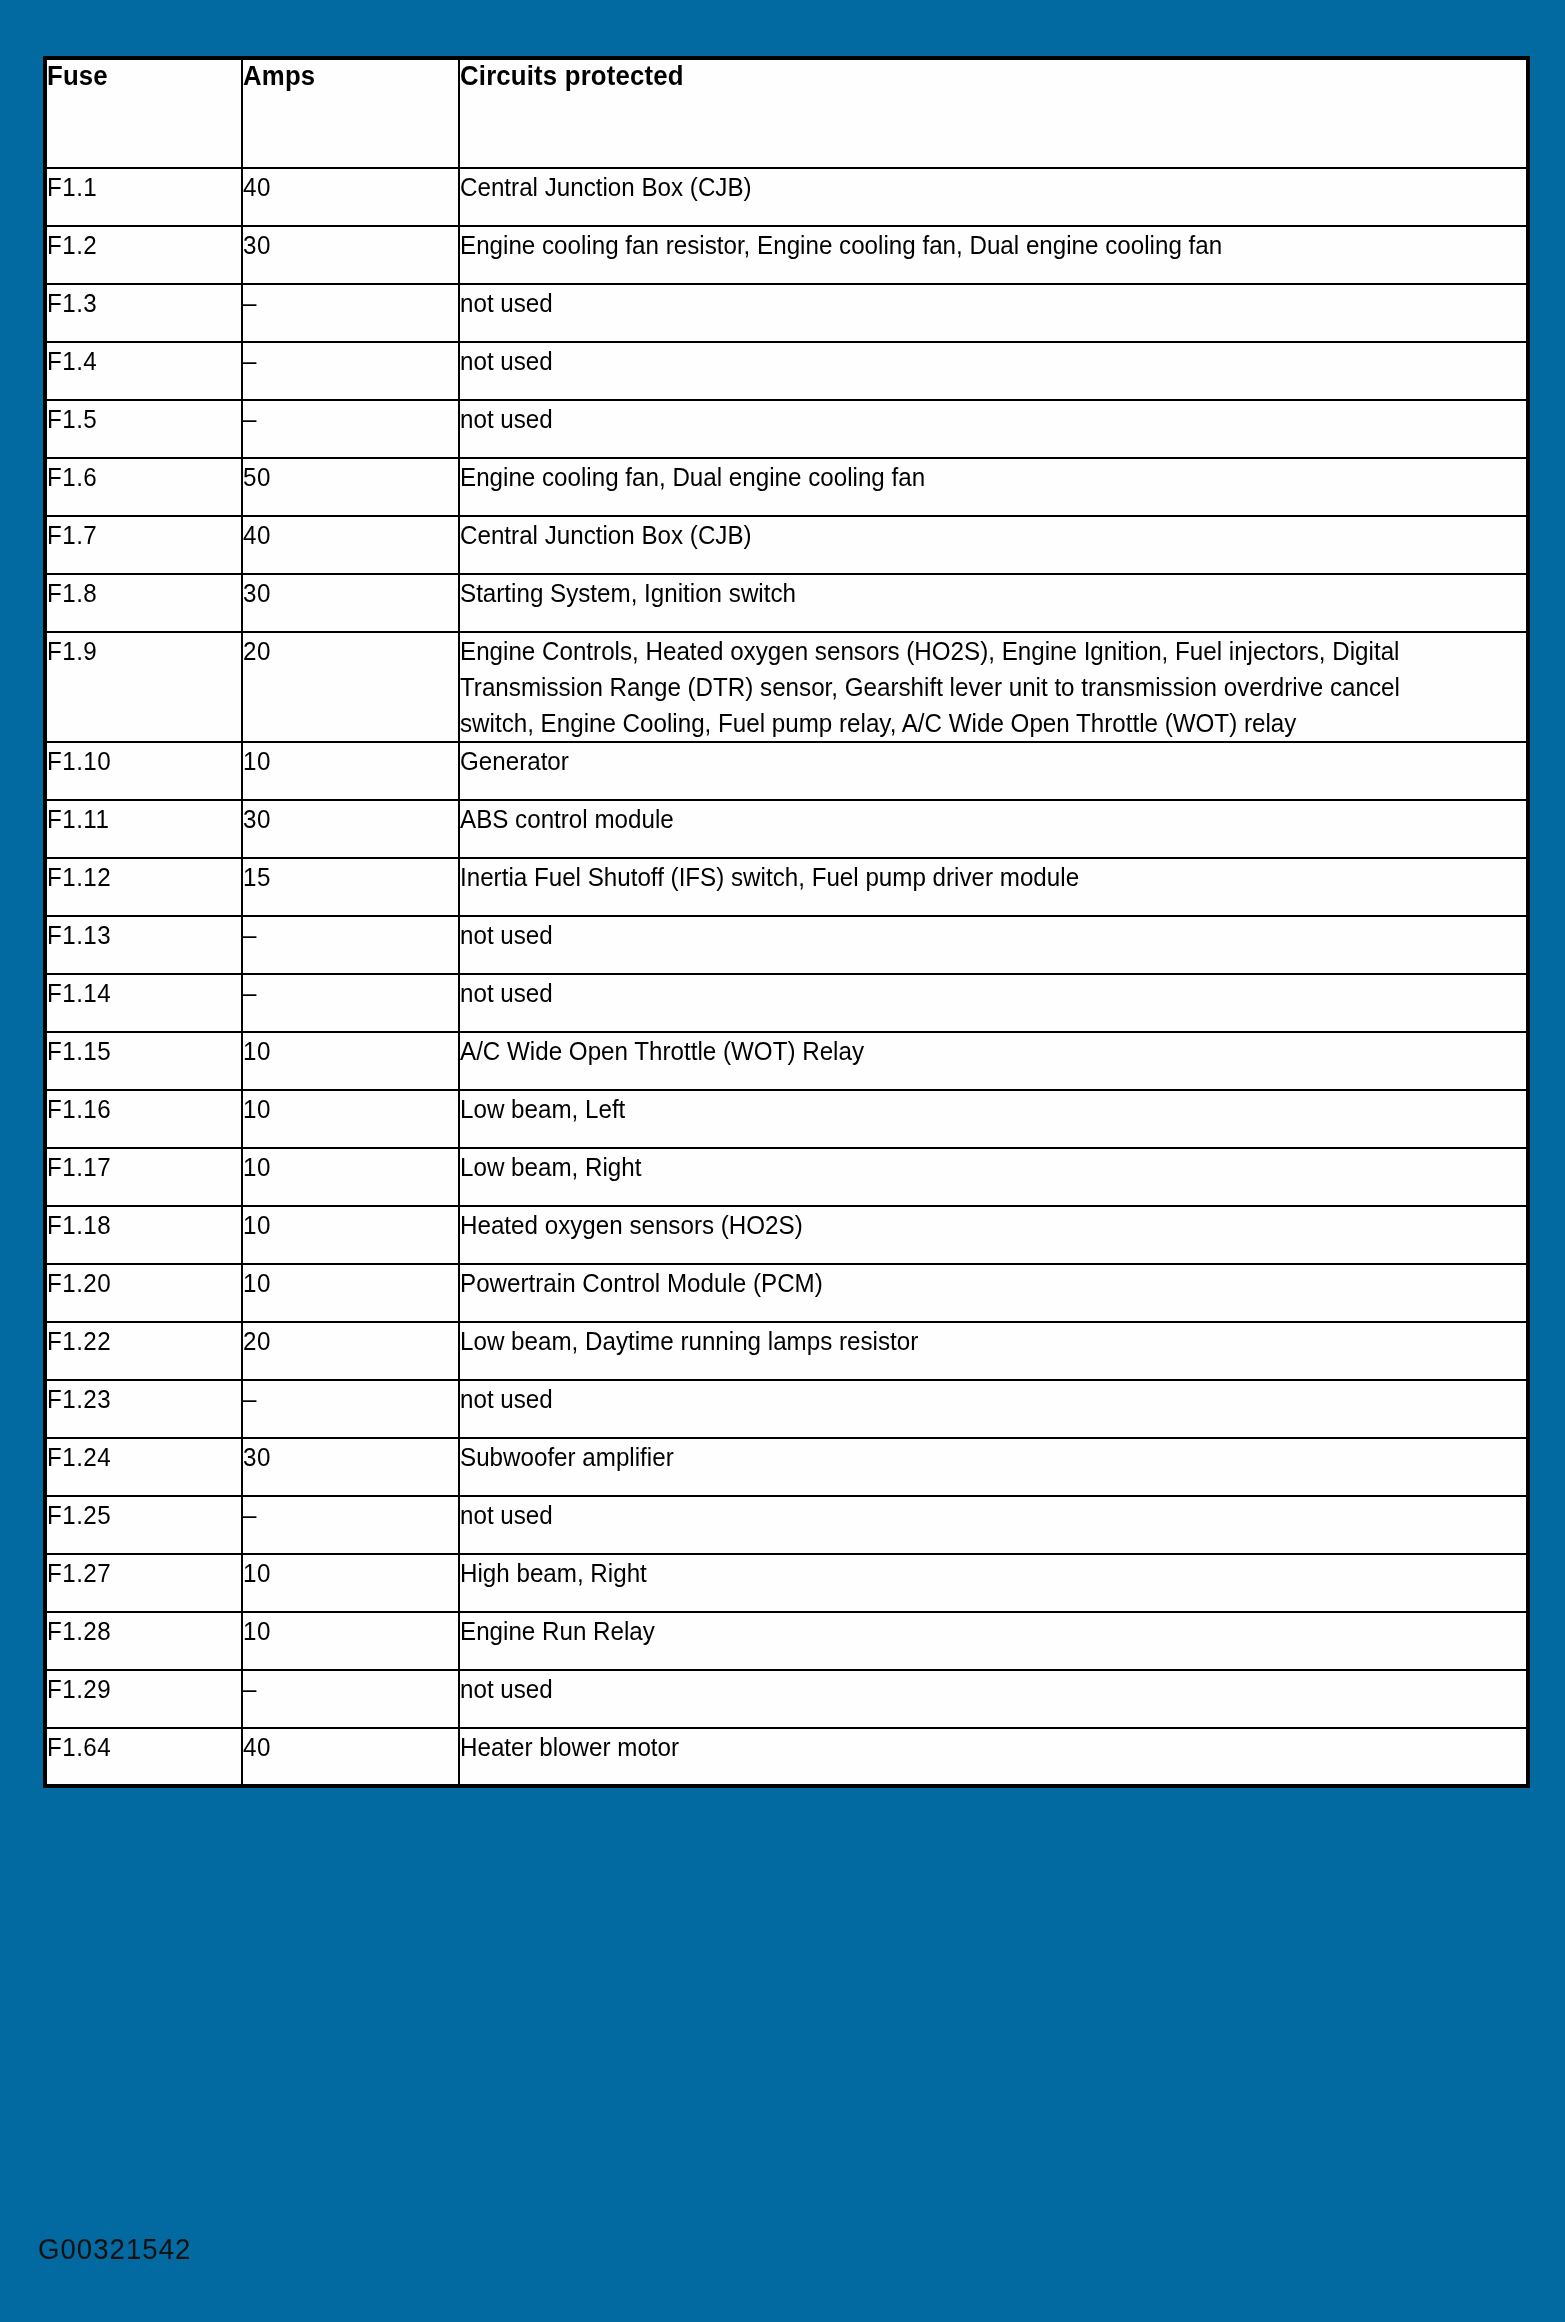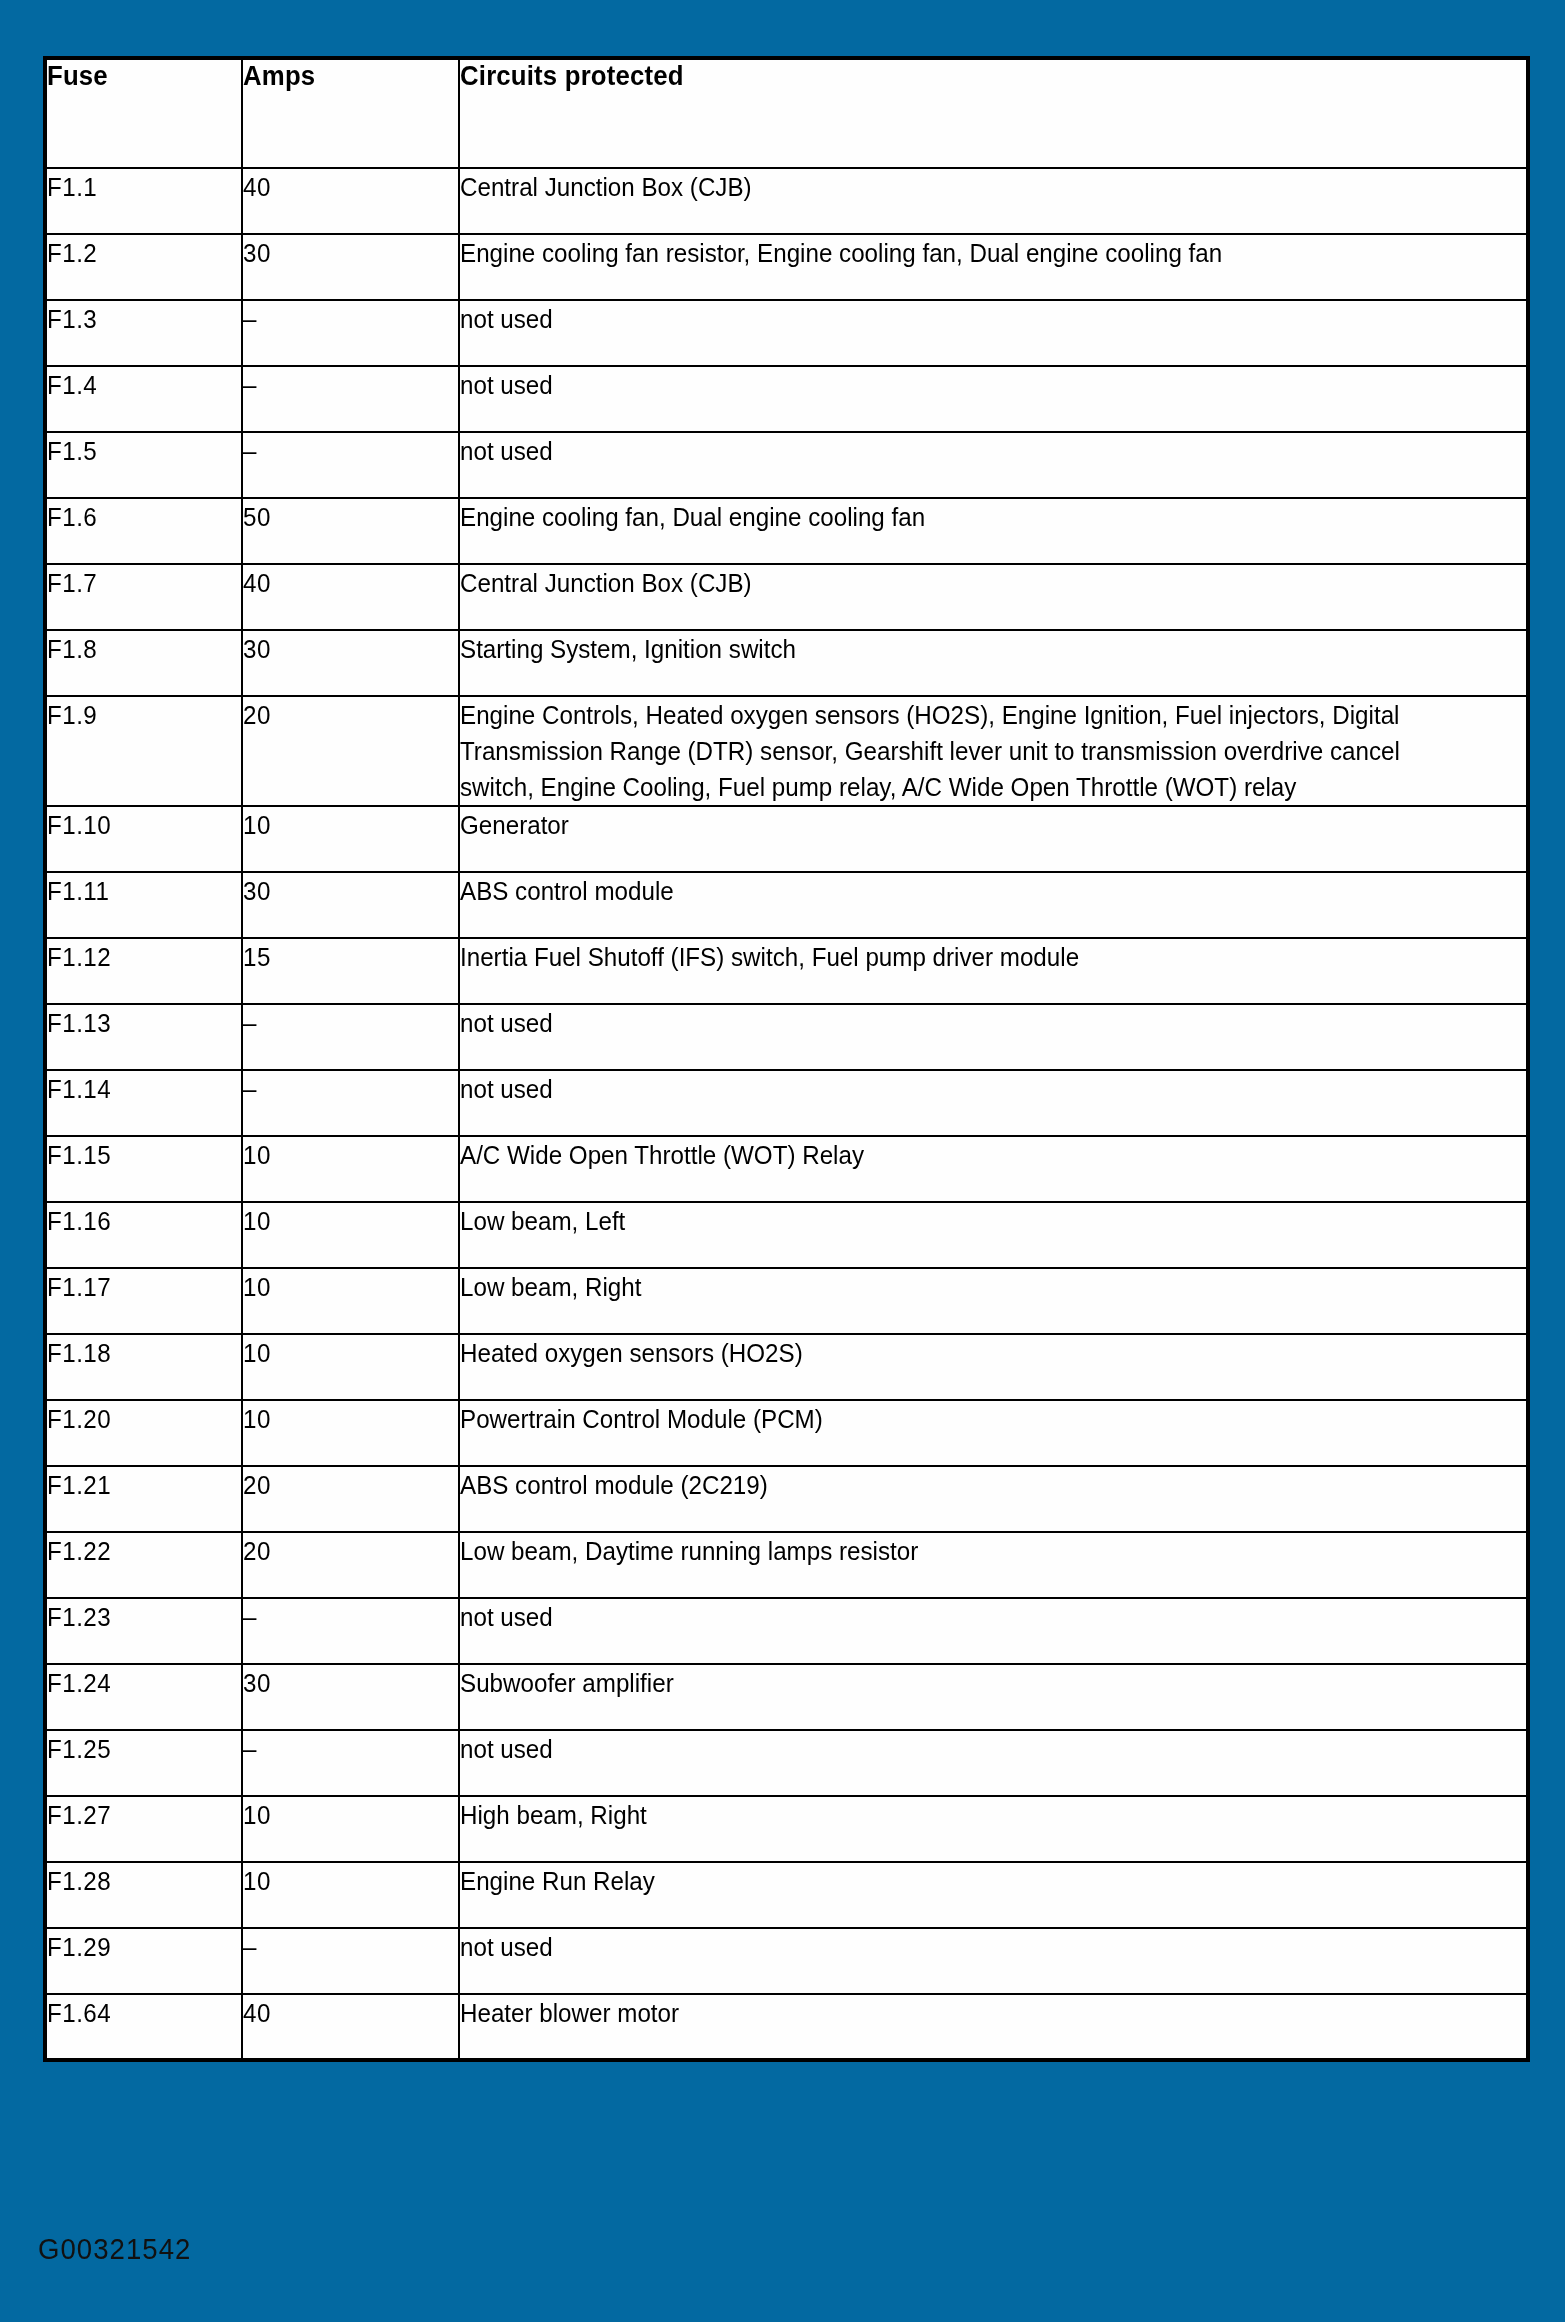--- a/index.html
+++ b/index.html
@@ -65,21 +65,21 @@
     font-size: 26px;
     line-height: 36px;
     padding: 12.7px 0 12.7px 20px;
   }
   td.cell span.t { display: inline-block; transform: scaleX(0.93); transform-origin: left center; }
 
   td.fuse  { letter-spacing: 0.5px; }
   td.amps  { letter-spacing: 0.5px; }
   td.desc  { padding-right: 22px; }
 
-  tr.r { height: 66px; }
+  tr.r { height: 58px; }
 
   #figure-code {
     position: absolute;
     left: 38px;
     top: 2233px;
     font-size: 29px;
     letter-spacing: 1.1px;
     color: #111;
   }
   #figure-code span { display: inline-block; transform: scaleX(0.95); transform-origin: left center; }
@@ -193,25 +193,20 @@
             <td class="cell fuse"><span class="t">F1.18</span></td>
             <td class="cell amps"><span class="t">10</span></td>
             <td class="cell desc"><span class="t">Heated oxygen sensors (HO2S)</span></td>
           </tr>
           <tr class="r">
             <td class="cell fuse"><span class="t">F1.20</span></td>
             <td class="cell amps"><span class="t">10</span></td>
             <td class="cell desc"><span class="t">Powertrain Control Module (PCM)</span></td>
           </tr>
           <tr class="r">
-            <td class="cell fuse"><span class="t">F1.21</span></td>
-            <td class="cell amps"><span class="t">20</span></td>
-            <td class="cell desc"><span class="t">ABS control module (2C219)</span></td>
-          </tr>
-          <tr class="r">
             <td class="cell fuse"><span class="t">F1.22</span></td>
             <td class="cell amps"><span class="t">20</span></td>
             <td class="cell desc"><span class="t">Low beam, Daytime running lamps resistor</span></td>
           </tr>
           <tr class="r">
             <td class="cell fuse"><span class="t">F1.23</span></td>
             <td class="cell amps"><span class="t">–</span></td>
             <td class="cell desc"><span class="t">not used</span></td>
           </tr>
           <tr class="r">

